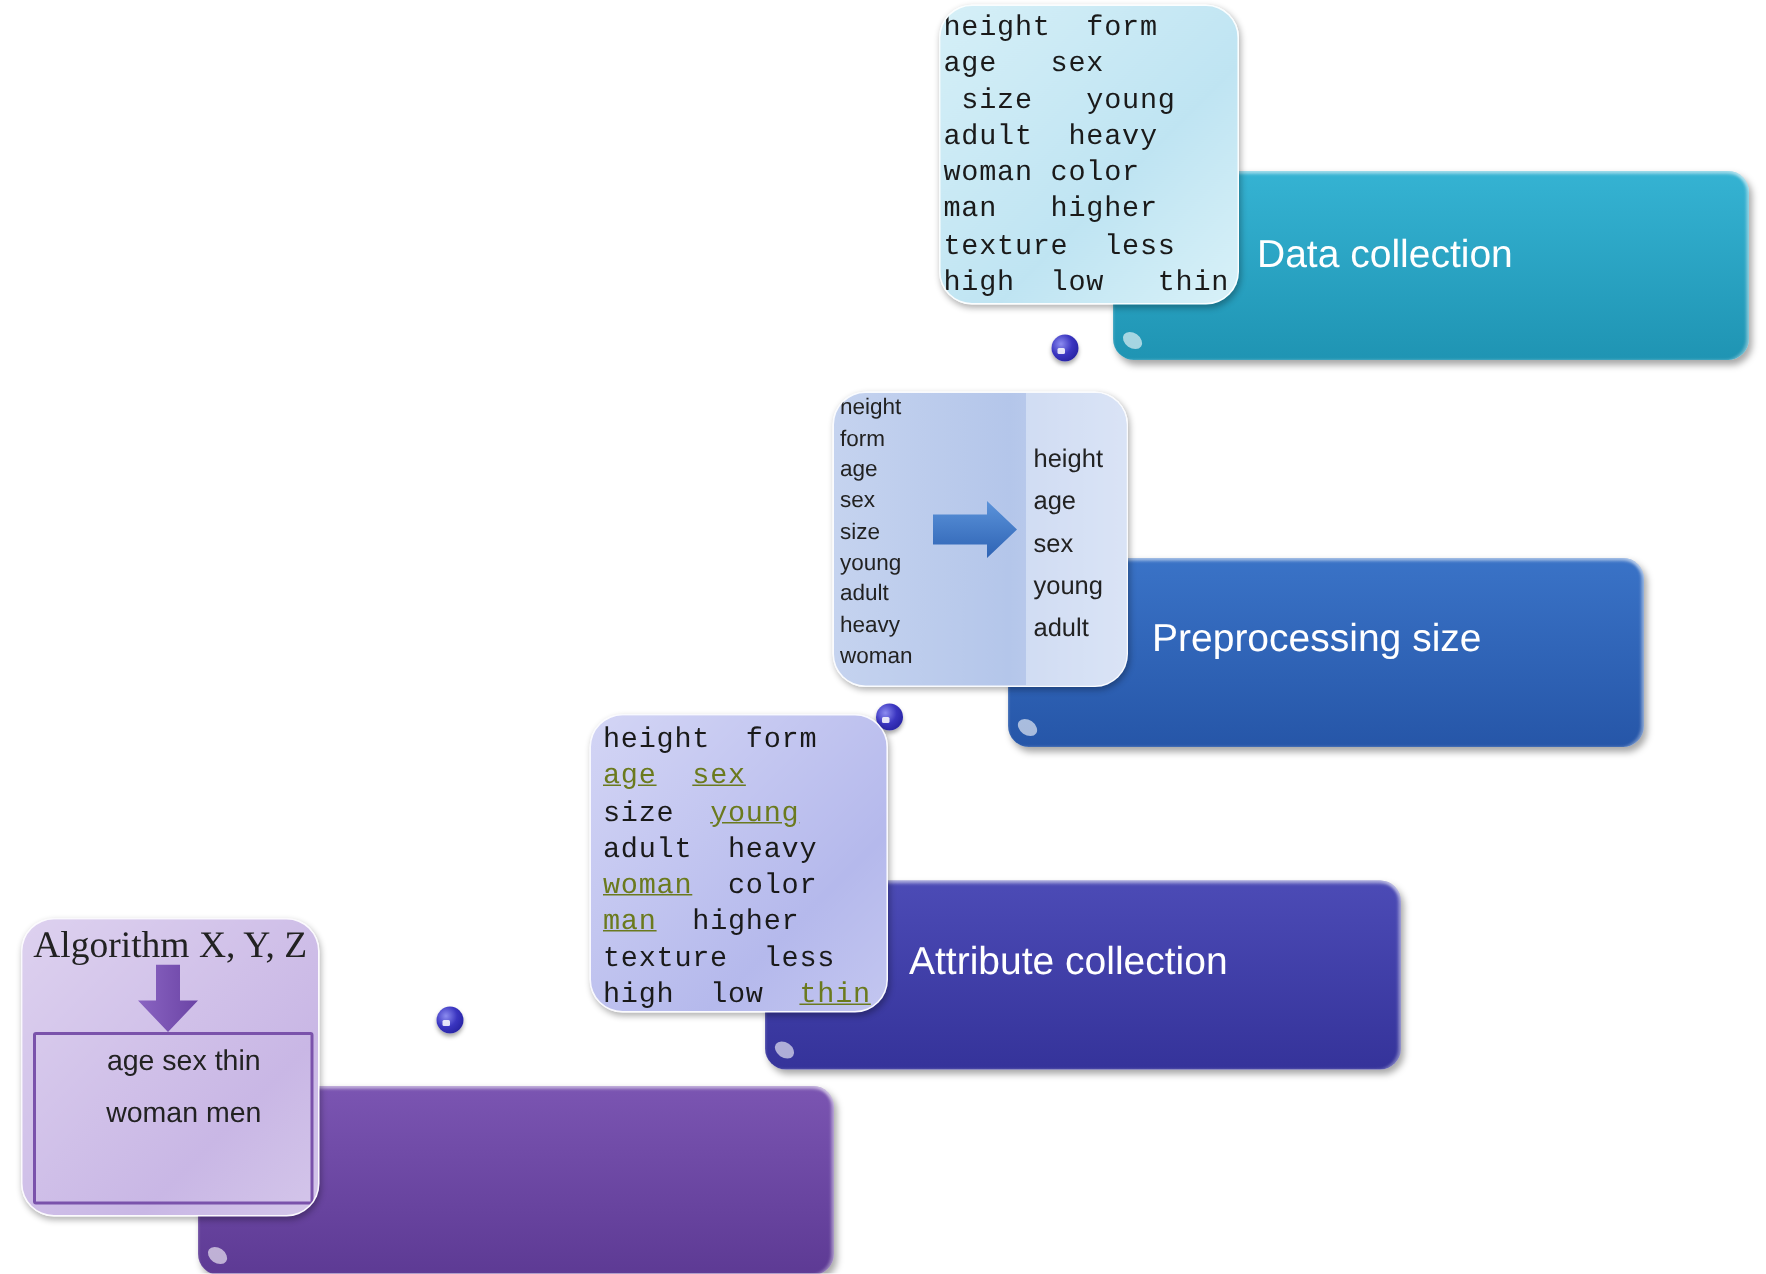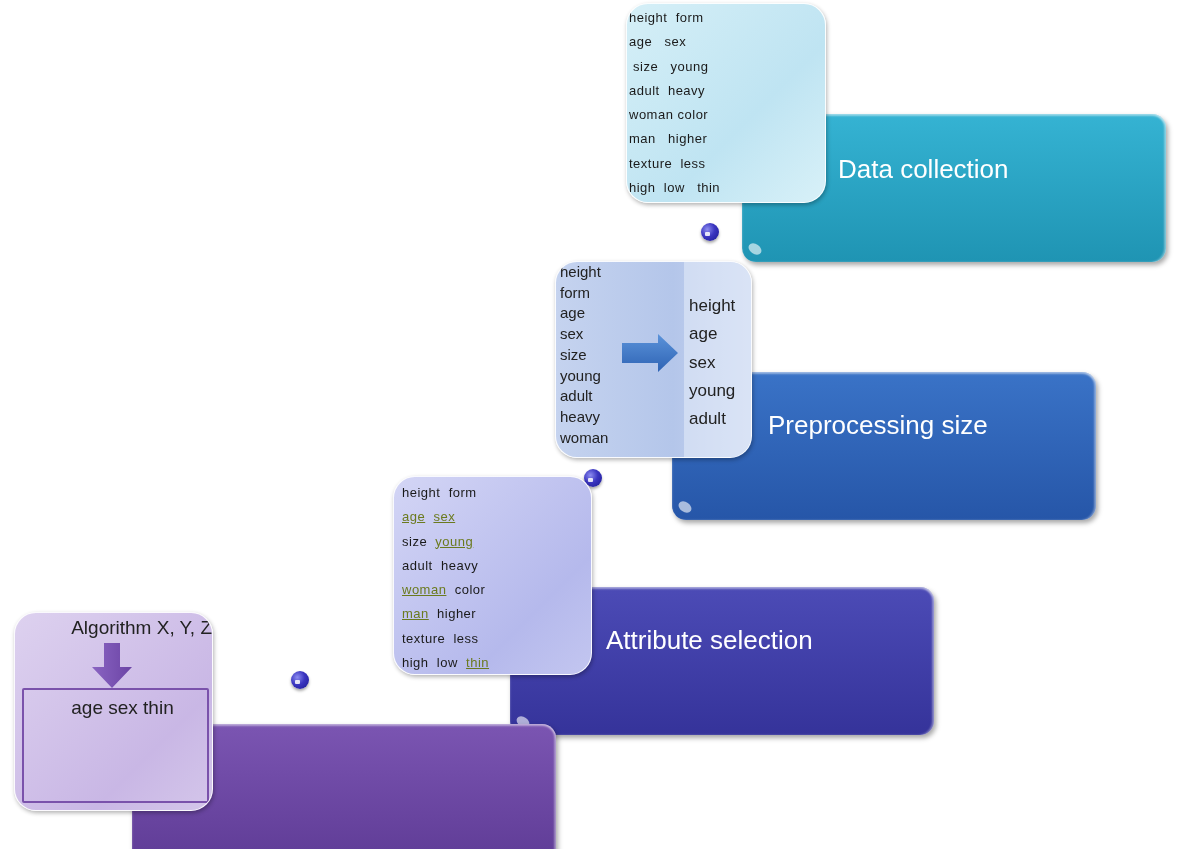--- a/index.html
+++ b/index.html
@@ -1,19 +1,19 @@
 <!DOCTYPE html>
 <html><head>
 <meta charset="utf-8">
 <style>
   html, body { margin:0; padding:0; }
   body { width:1177px; height:849px; background:#ffffff; position:relative; overflow:hidden;
          font-family:"DejaVu Sans", sans-serif; }
 
-  .bar { position:absolute; width:424px; height:148px; border-radius:14px;
+  .bar { position:absolute; width:424px; height:126px; border-radius:14px;
          box-shadow: 2px 3px 5px rgba(0,0,0,0.35), inset 0 2px 2px rgba(255,255,255,0.45), inset -2px 0 2px rgba(255,255,255,0.35); }
   .bar::before { content:""; position:absolute; left:6px; bottom:8px; width:14px; height:10px;
          border-radius:50%; background:rgba(255,255,255,0.6); transform:rotate(35deg); }
   .bar .label { position:absolute; color:#ffffff; font-family:"Liberation Sans", sans-serif; font-size:26px; line-height:34px; }
 
   .bar-1 { left:742px; top:114px; background:linear-gradient(#35b3d3, #1f94b3); }
   .bar-2 { left:672px; top:372px; background:linear-gradient(#3a73c7, #2656a8); }
   .bar-3 { left:510px; top:587px; background:linear-gradient(#4c4bb6, #35339a); }
   .bar-4 { left:132px; top:724px; background:linear-gradient(#7b55b2, #5d3a94); }
 
@@ -22,34 +22,34 @@
   .bar-3 .label { left:96px; top:36px; }
   .bar-4 .label { left:96px; top:18px; }
 
   .card { position:absolute; width:198px; height:198px; border-radius:22px; overflow:hidden;
           box-shadow: 1px 2px 4px rgba(0,0,0,0.3); border:1px solid rgba(255,255,255,0.9); }
   .card-1 { left:626px; top:3px; background:linear-gradient(135deg, #d5eff7, #bfe4f2 60%, #d8f1f8); }
   .card-2 { left:555px; top:261px; width:195px; height:195px; background:linear-gradient(90deg, #c5d3ef, #b4c6ea 60%, #cbd8f1); }
   .card-3 { left:393px; top:476px; width:197px; height:197px; background:linear-gradient(135deg, #d3d5f5, #b5b9ec 70%, #c3c6f0); }
   .card-4 { left:14px; top:612px; width:197px; height:197px; background:linear-gradient(135deg, #ddd1ef, #c9b7e5 70%, #d4c6ea); }
 
-  .wordgrid { position:absolute; left:2px; top:2px; font-family:Liberation Sans, sans-serif;
-              font-size:13px; line-height:24.3px; color:#1a1a1a; white-space:pre; letter-spacing:0.5px; }
+  .wordgrid { position:absolute; left:2px; top:2px; font-family:Liberation Mono, monospace;
+              font-size:19px; line-height:24.3px; color:#1a1a1a; white-space:pre; letter-spacing:0.5px; }
   .wordgrid .u { color:#6b7a1e; text-decoration:underline; }
   .card-3 .wordgrid { left:8px; top:4px; }
 
   .col-left { position:absolute; left:4px; top:0px; font-family:"Liberation Sans", sans-serif;
               font-size:15px; line-height:20.7px; color:#222; }
   .col-right { position:absolute; left:133px; top:30px; font-family:"Liberation Sans", sans-serif;
                font-size:17px; line-height:28.3px; color:#222; }
   .card-2 .divider { position:absolute; left:128px; top:0; bottom:0; width:67px; background:rgba(230,236,250,0.55); }
   .arrow-right { position:absolute; left:64px; top:71px; width:60px; height:40px; }
 
-  .algo-title { position:absolute; left:0; right:0; top:4px; text-align:right;
-                font-family:Liberation Sans, sans-serif; font-size:19px; color:#222; }
+  .algo-title { position:absolute; left:0; right:0; top:4px; text-align:center;
+                font-family:Liberation Serif, serif; font-size:25px; color:#222; }
   .arrow-down { position:absolute; left:76px; top:30px; width:42px; height:45px; }
   .algo-box { position:absolute; left:7px; top:75px; width:183px; height:111px; border:2px solid #7a52ab; border-radius:2px; }
   .algo-row { text-align:center; font-family:"Liberation Sans", sans-serif; font-size:19px; line-height:35px; color:#222;margin-left:14px; }
 
   .orb { position:absolute; width:18px; height:18px; border-radius:50%;
          background:radial-gradient(circle at 35% 35%, #8c8cf0 0%, #3a35c0 45%, #1b1890 100%);
          box-shadow: 0 2px 3px rgba(0,0,0,0.35); }
   .orb::after { content:""; position:absolute; left:4px; top:9px; width:5px; height:4px; background:rgba(255,255,255,0.85); border-radius:1px; }
   .orb-1 { left:701px; top:223px; }
   .orb-2 { left:584px; top:469px; }
@@ -95,21 +95,21 @@
       <div>height</div>
       <div>age</div>
       <div>sex</div>
       <div>young</div>
       <div>adult</div>
     </div>
 </div>
 <div class="orb orb-2"></div>
 
 <div class="bar bar-3">
-  <span class="label">Attribute selection</span>
+  <span class="label">Attribute collection</span>
 </div>
 <div class="card card-3">
   <div class="wordgrid" id="grid3"><div><span>height</span>  <span>form</span></div><div><span class="u" style="color: rgb(107, 122, 30);">age</span>  <span class="u" style="color: rgb(107, 122, 30);">sex</span></div><div><span>size</span>  <span class="u" style="color: rgb(107, 122, 30);">young</span></div><div><span>adult</span>  <span>heavy</span></div><div><span class="u" style="color: rgb(107, 122, 30);">woman</span>  <span>color</span></div><div><span class="u" style="color: rgb(107, 122, 30);">man</span>  <span>higher</span></div><div><span>texture</span>  <span>less</span></div><div><span>high</span>  <span>low</span>  <span class="u" style="color: rgb(107, 122, 30);">thin</span></div></div>
 </div>
 <div class="orb orb-3"></div>
 
 <div class="bar bar-4">
   <span class="label">
     <br>
   </span>
@@ -120,14 +120,15 @@
     <defs>
         <linearGradient id="gd" x1="0" y1="0" x2="1" y2="0">
           <stop offset="0" stop-color="#8a64c2"></stop>
           <stop offset="1" stop-color="#6b44a5"></stop>
         </linearGradient>
       </defs>
     <polygon points="13,0 29,0 29,24 41,24 21,45 1,24 13,24" fill="url(#gd)"></polygon>
   </svg>
   <div class="algo-box">
     <div class="algo-row">age  sex  thin</div>
+    <div class="algo-row">woman   men</div>
   </div>
 </div>
 
 </body></html>

